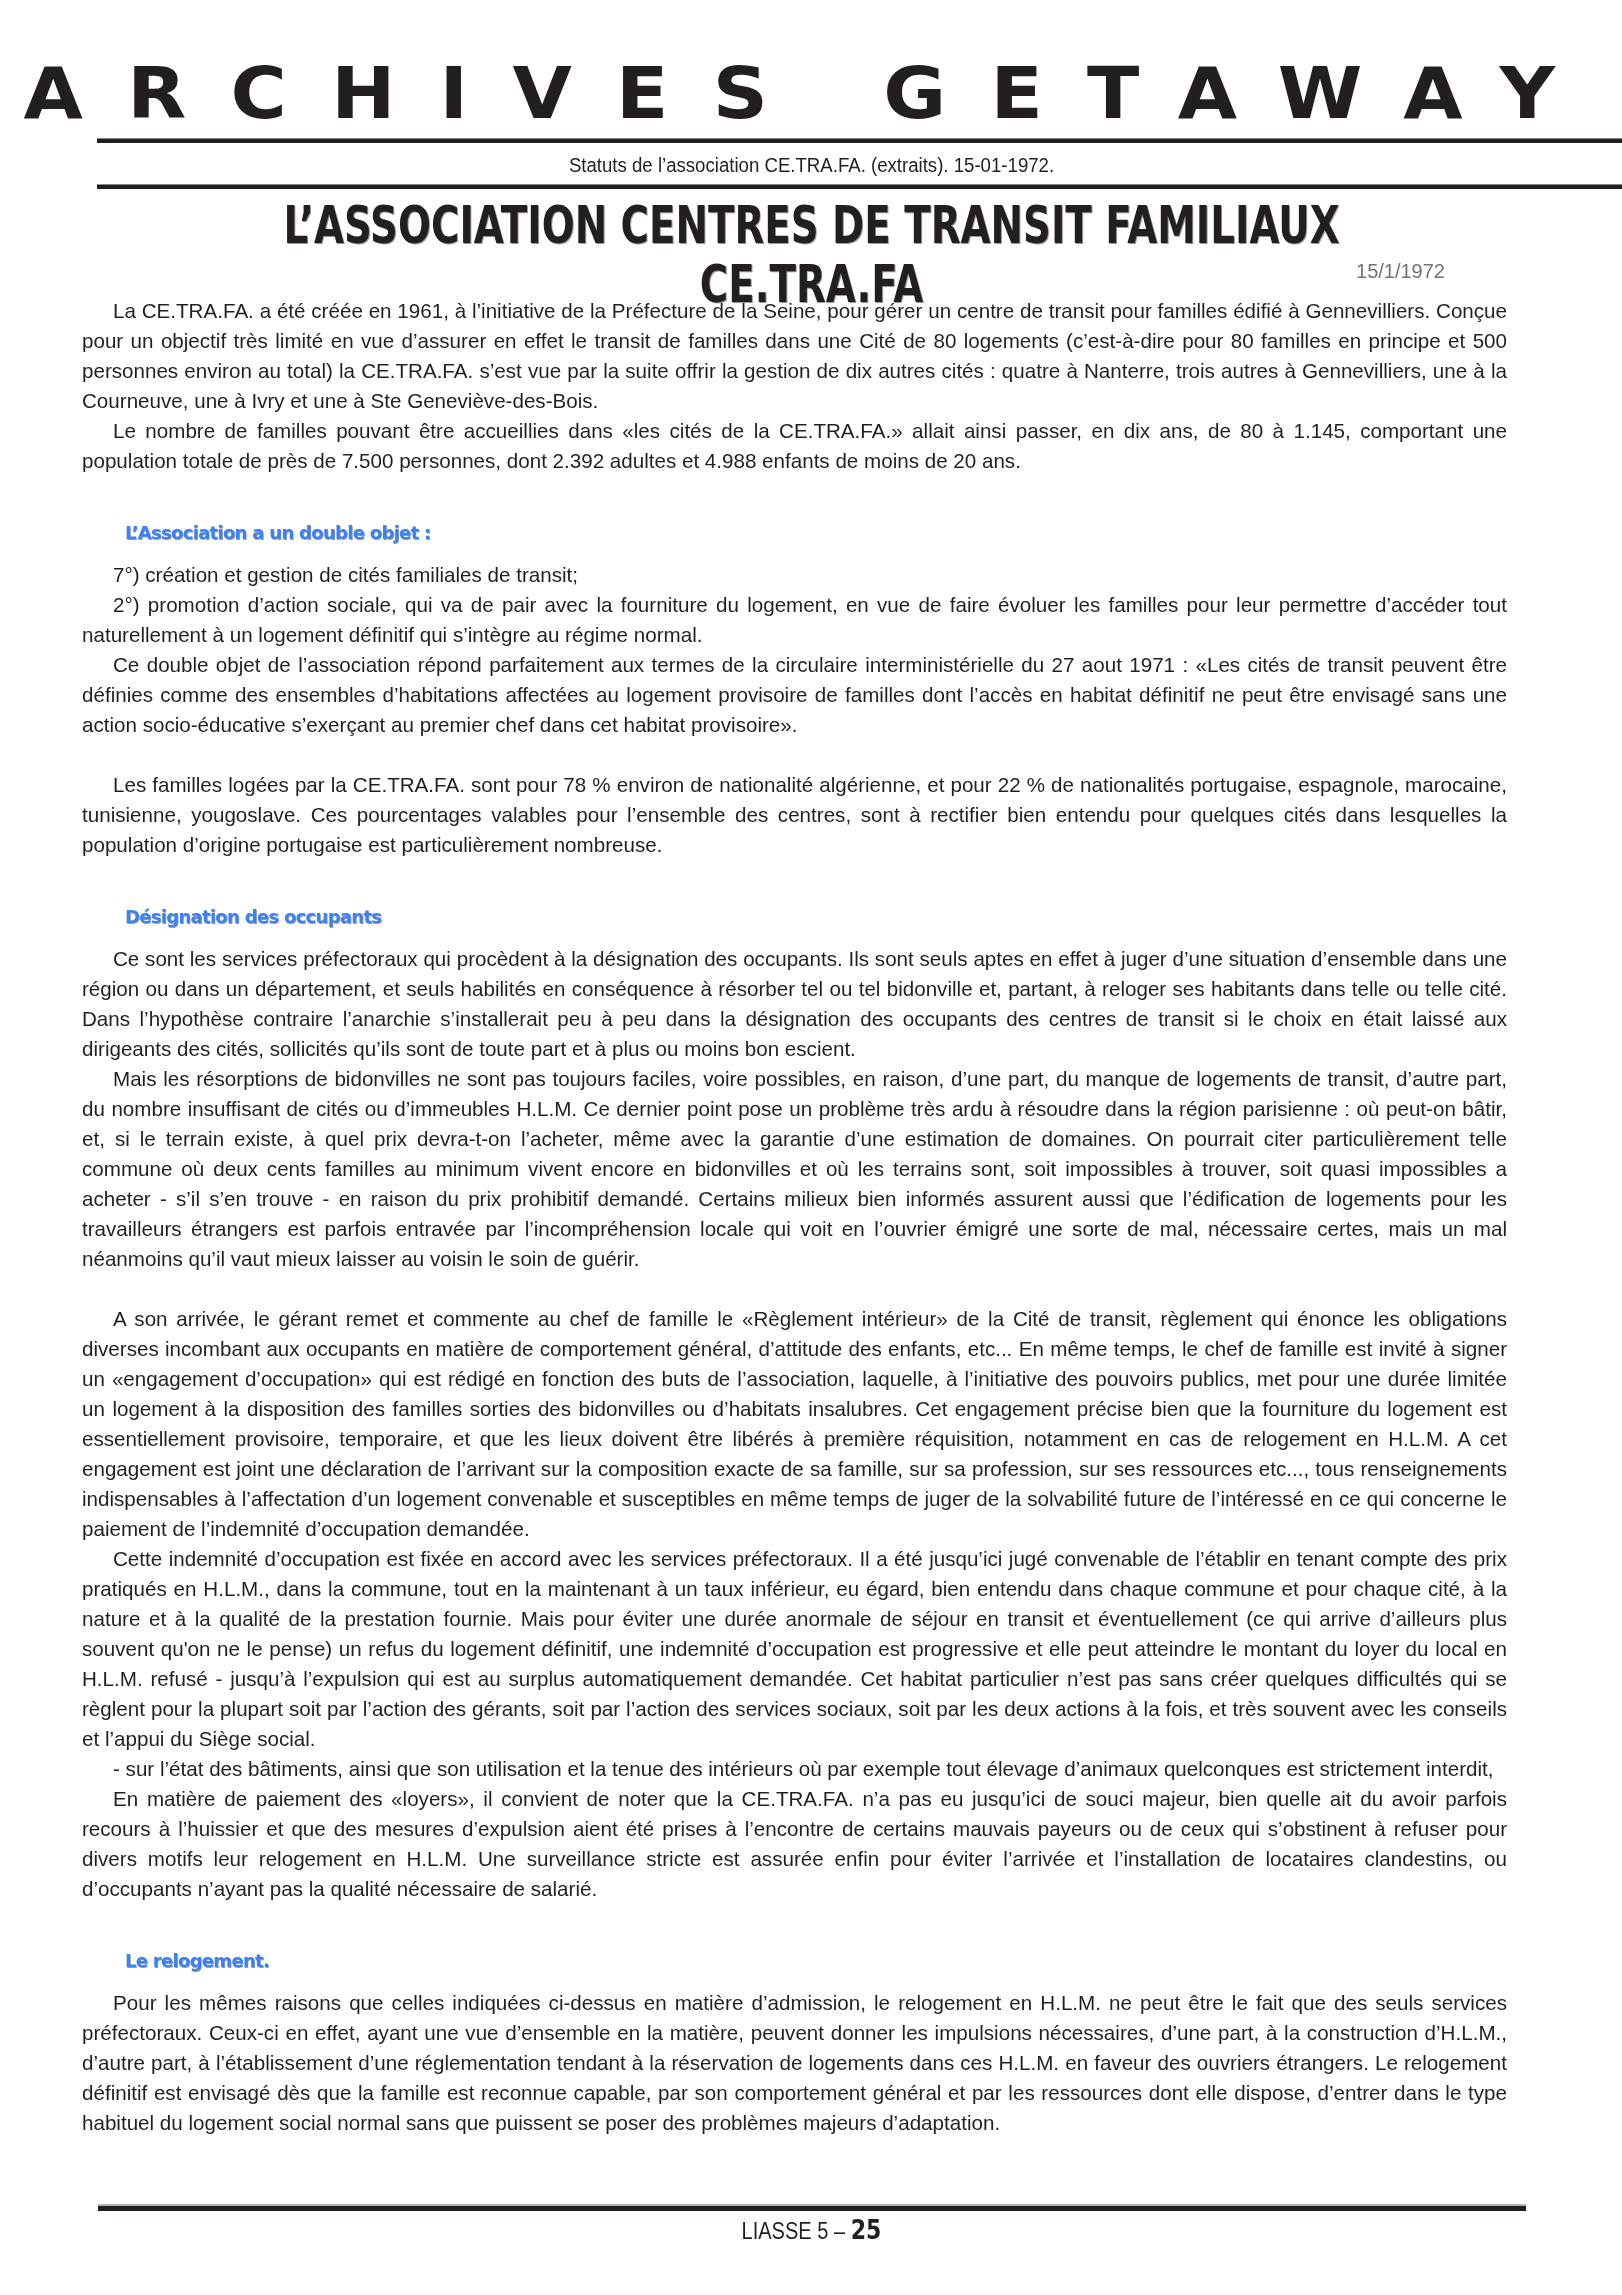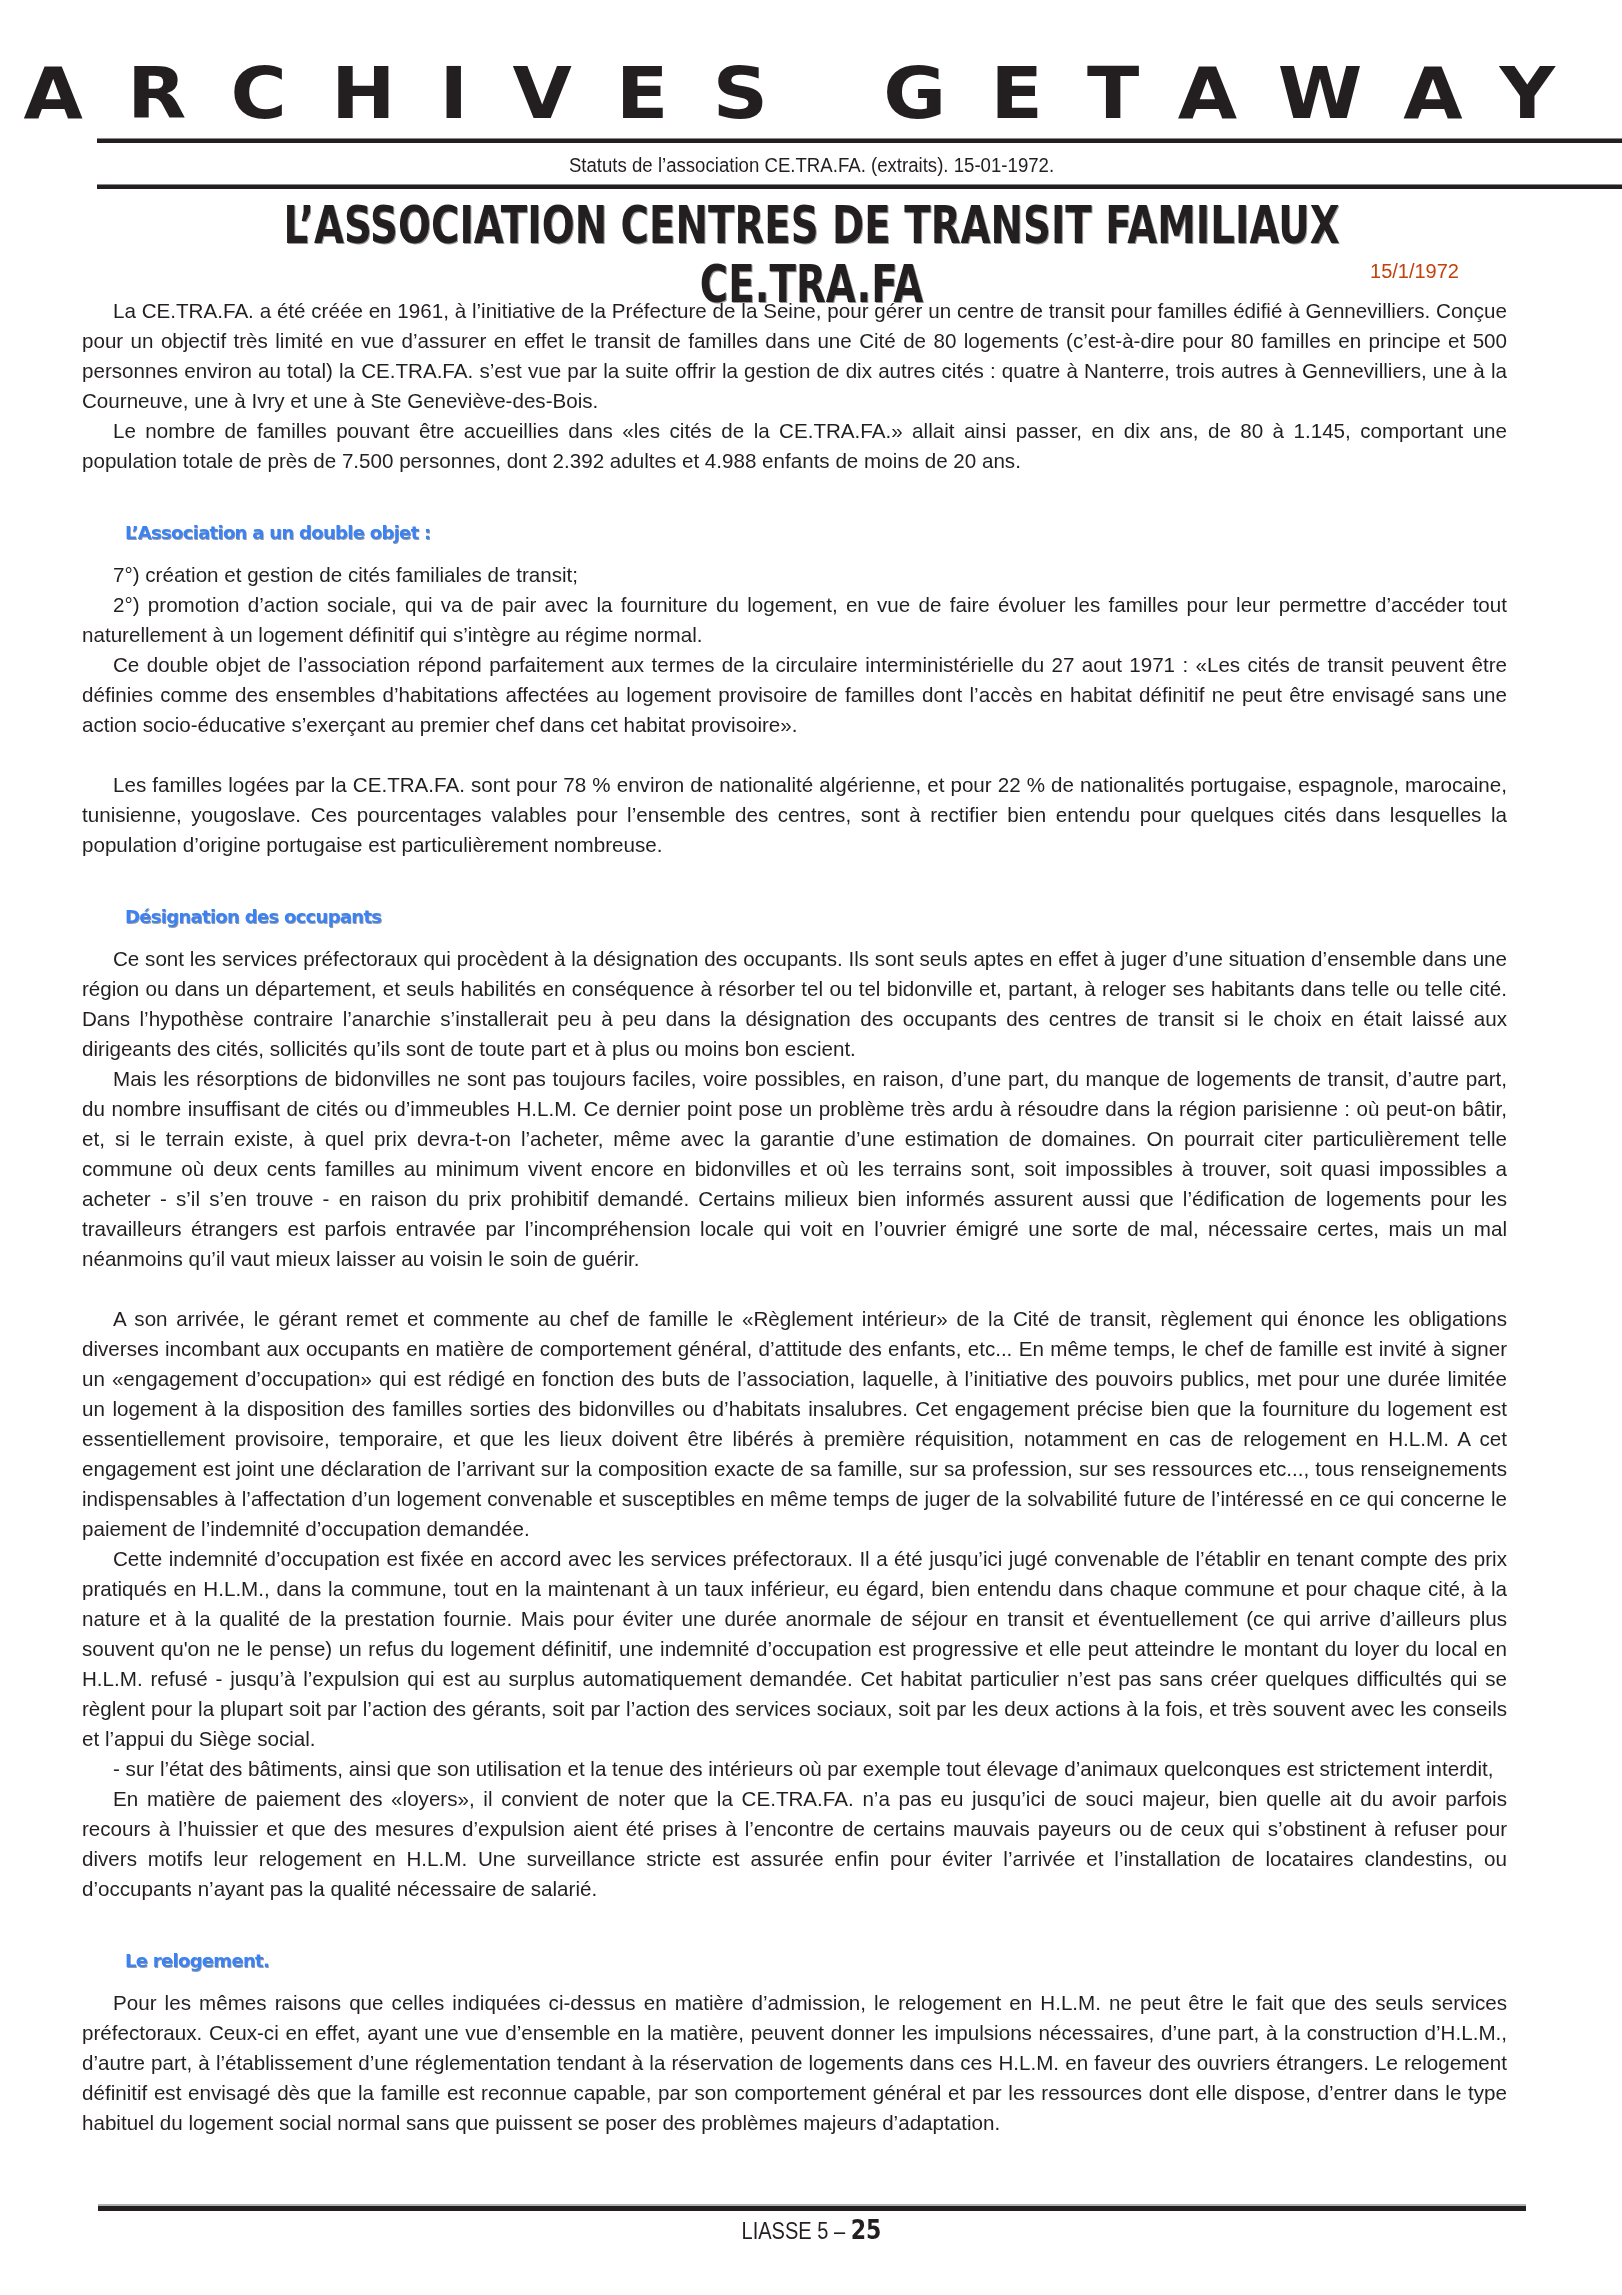--- a/index.html
+++ b/index.html
@@ -25,22 +25,22 @@
       font-family: "Liberation Sans", sans-serif; font-size: 19.6px; line-height: 26px;
       transform: scaleX(0.95); transform-origin: center; color: #231f20;
     }
     .headline {
       position: absolute; left: 0; top: 196px; width: 1623px; text-align: center;
       font-family: "DejaVu Sans", sans-serif; font-weight: bold; font-size: 51px; line-height: 59px;
       transform: scaleX(0.76); transform-origin: center; letter-spacing: 0px; color: #231f20;
       text-shadow: 1.3px 1.3px 0 #9a9a9a;
     }
     .date {
-      position: absolute; right: 97px; top: 258px;
-      font-family: "Liberation Sans", sans-serif; font-size: 20px; line-height: 26px; color: #c2410c;
+      position: absolute; right: 111px; top: 258px;
+      font-family: "Liberation Sans", sans-serif; font-size: 20px; line-height: 26px; color: #737373;
     }
 
     .body {
       position: absolute; left: 82px; top: 296px; width: 1425px;
       font-family: "Liberation Sans", sans-serif; font-size: 20.6px; line-height: 30px;
       text-align: justify; color: #231f20;
     }
     .body p { margin: 0; text-indent: 31px; }
     .body h3 {
       margin: 12px; padding-left: 31px;

